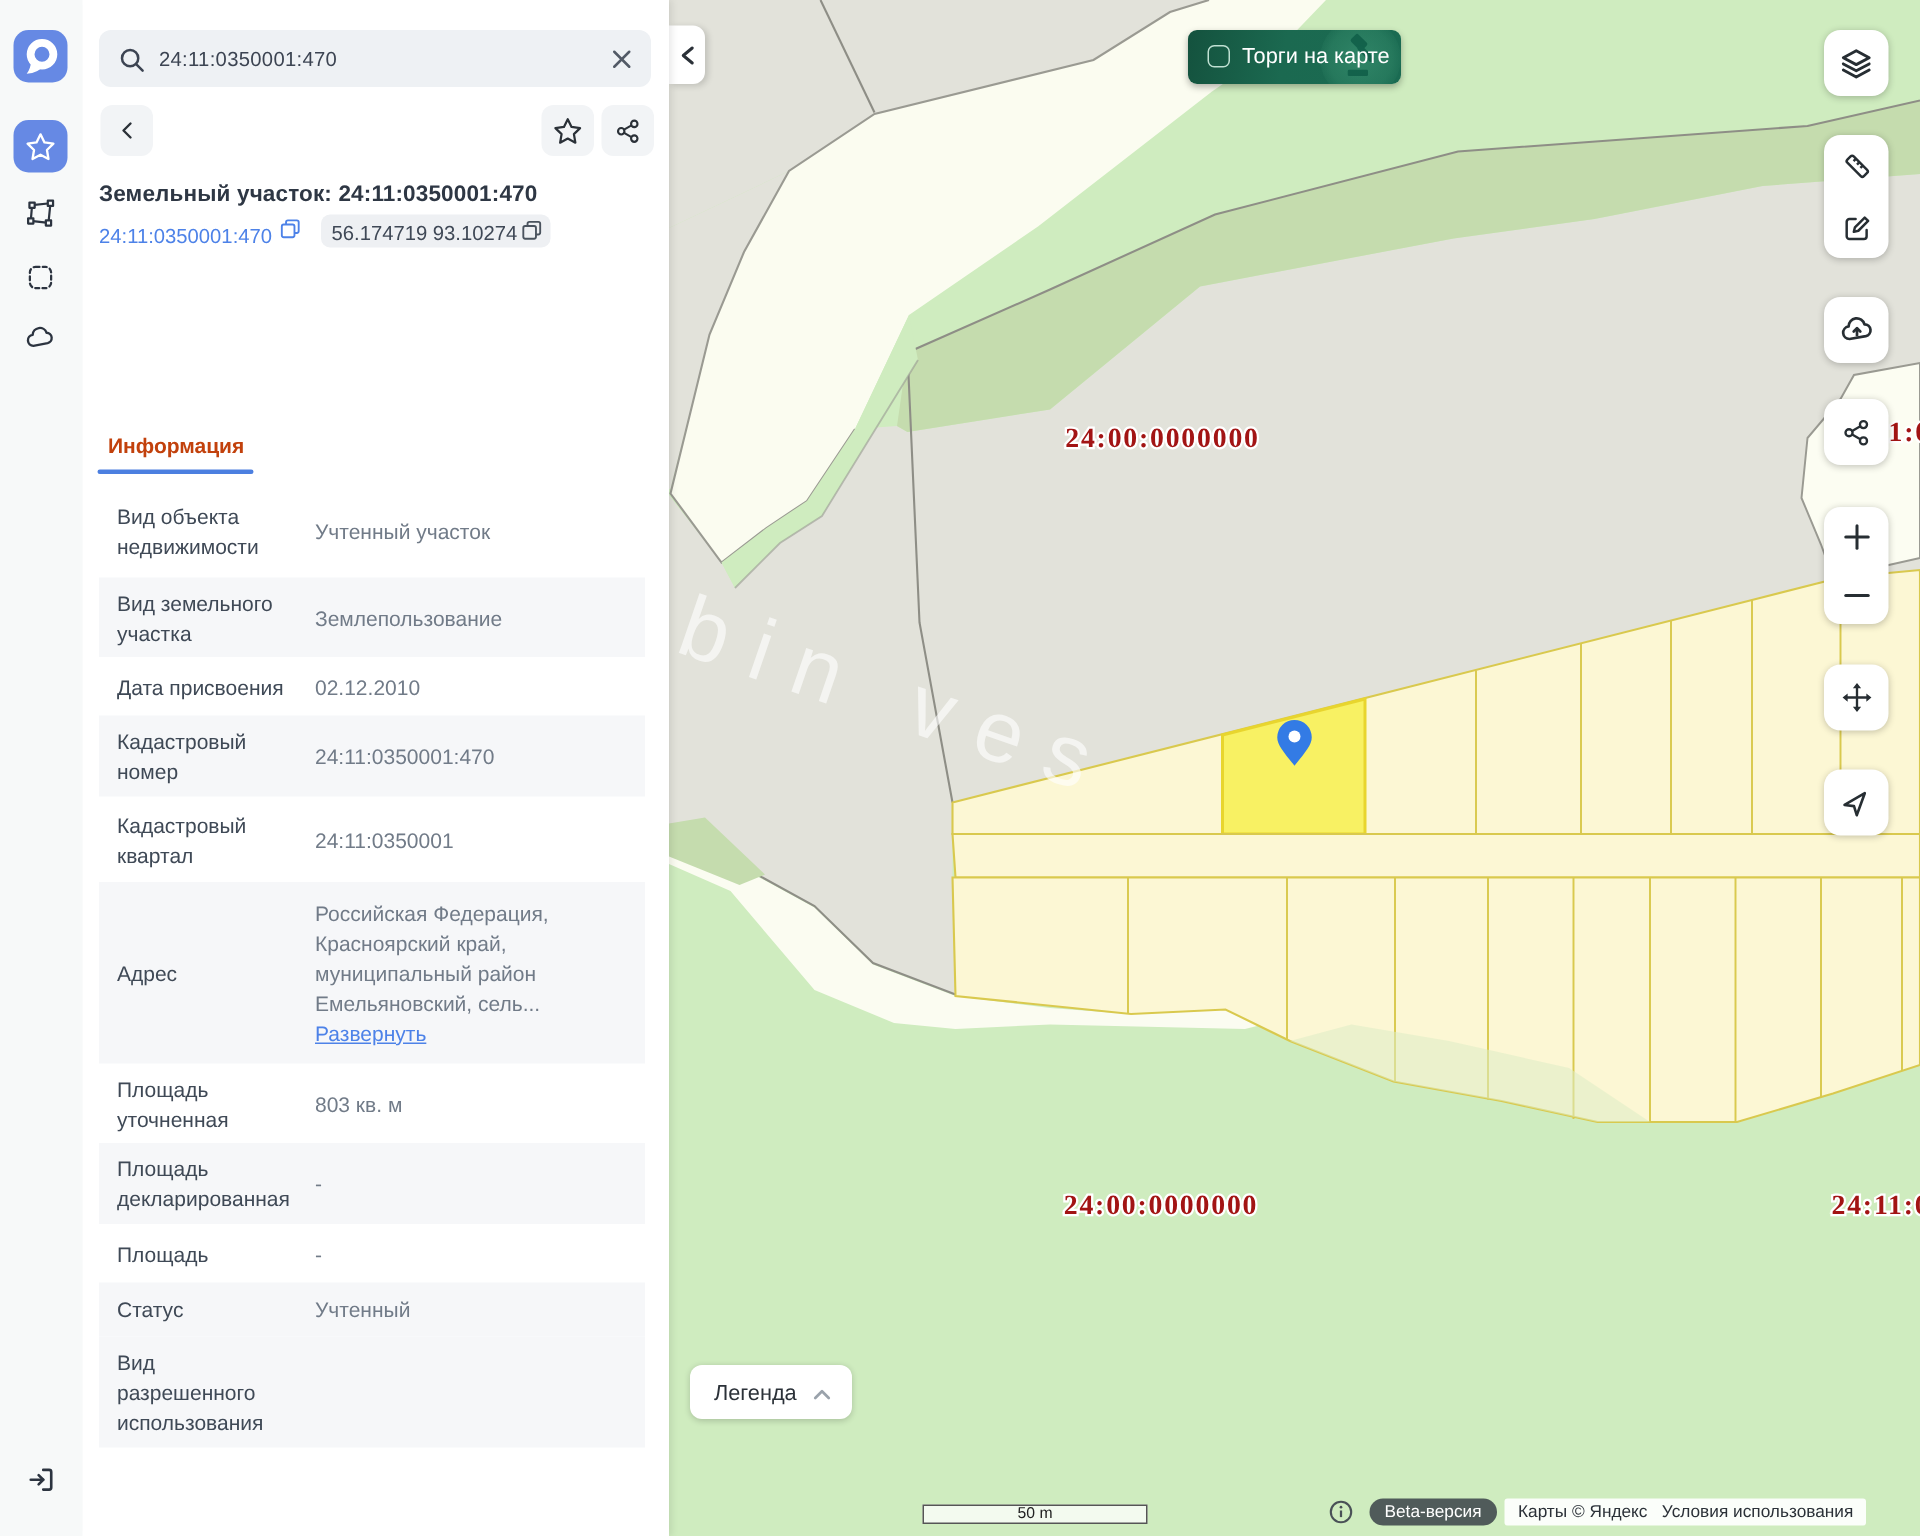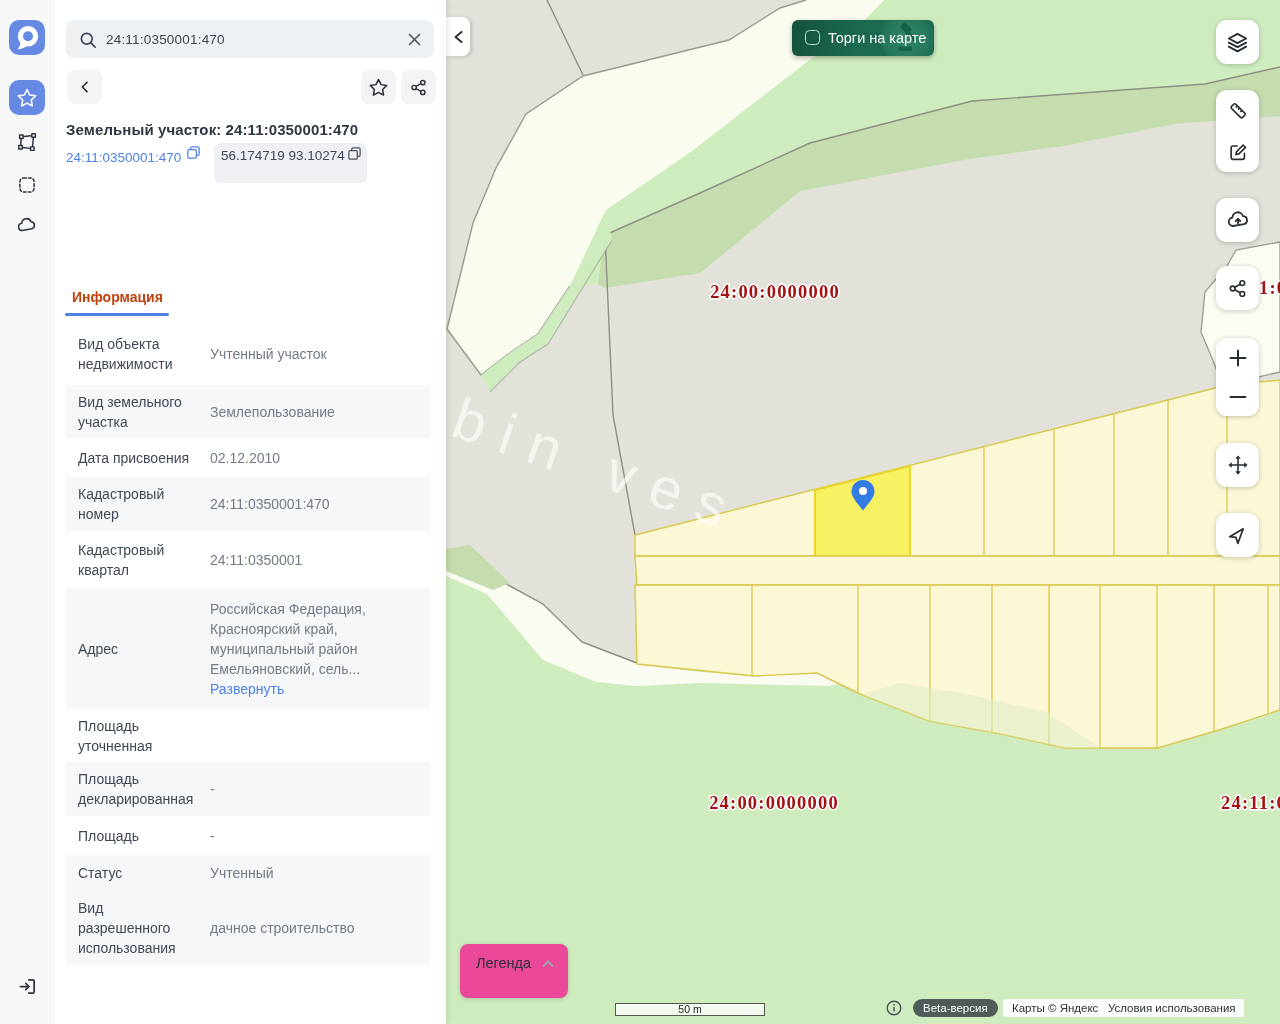--- a/index.html
+++ b/index.html
@@ -23,38 +23,38 @@
   #search { position:absolute; left:11px; top:20px; width:368px; height:38px;
     background:#eef1f4; border-radius:8px; }
   #search .txt { position:absolute; left:40px; top:12px; font-size:13.5px;
     color:#3c4452; letter-spacing:.2px; }
   .sqbtn { position:absolute; width:35px; height:34px; border-radius:8px;
     background:#f2f4f6; display:flex; align-items:center; justify-content:center; }
   #title { position:absolute; left:11px; top:121px; font-size:15px;
     font-weight:bold; color:#2e3744; letter-spacing:.1px; }
   #chip1 { position:absolute; left:11px; top:150px; font-size:13.5px;
     color:#4d82e8; }
-  #chip2 { position:absolute; left:159px; top:143px; width:153px; height:40px;
+  #chip2 { position:absolute; left:159px; top:143px; width:153px; height:22px;
     background:#eef0f3; border-radius:6px; font-size:13.5px; color:#3f4856;
     padding:5px 10px 0 7px; white-space:nowrap; }
   #addr { position:absolute; left:11px; top:177px; font-size:14px;
     color:#6b7480; line-height:19.7px; }
   #tab { position:absolute; left:17px; top:289px; font-size:14px;
     font-weight:bold; color:#c2410c; }
   #tabline { position:absolute; left:10px; top:313px; width:104px; height:3px;
     background:#4c7fe0; border-radius:2px; }
   #tbl { position:absolute; left:11px; top:323px; width:364px; }
   .row { position:relative; width:364px; display:flex; }
   .row.g { background:#f6f7f9; }
   .lab { width:144px; padding:0 10px 0 12px; font-size:14px; color:#3f4956;
     font-weight:500; line-height:20px; display:flex; flex-direction:column;
     justify-content:center; }
   .val { width:220px; font-size:14px; color:#717b88; line-height:20px;
     display:flex; flex-direction:column; justify-content:center; }
-  .lnk { color:#4d82e8; }
+  .lnk { color:#4d82e8; text-decoration:underline; }
 
   
   #map { position:absolute; left:446px; top:0; width:834px; height:1024px;
     background:#cfecbf; overflow:hidden; z-index:1; }
   #wm { position:absolute; left:-14px; top:372px; font-size:58px;
     letter-spacing:17px; color:rgba(255,255,255,.62);
     transform:rotate(19deg); transform-origin:0 0; white-space:pre; }
 
   
   #collapse { position:absolute; left:0px; top:17px; width:24px; height:39px;
@@ -75,22 +75,22 @@
     color:#fff; }
 
   
   .ctl { position:absolute; left:770px; width:43px; background:#fff;
     border-radius:11px; box-shadow:0 1px 5px rgba(0,0,0,.22);
     display:flex; flex-direction:column; align-items:center; z-index:5; }
   .ctl .ic { width:43px; height:39px; display:flex; align-items:center;
     justify-content:center; }
 
   
-  #legend { position:absolute; left:14px; top:944px; width:108px; height:54px;
-    background:#ec4899; border-radius:8px; box-shadow:0 1px 4px rgba(0,0,0,.18); }
+  #legend { position:absolute; left:14px; top:910px; width:108px; height:36px;
+    background:#ffffff; border-radius:8px; box-shadow:0 1px 4px rgba(0,0,0,.18); }
   #legend .tx { position:absolute; left:16px; top:11px; font-size:14.5px;
     color:#2b3138; }
 
   
   #scale { position:absolute; left:169px; top:1003px; width:150px; height:13px;
     background:rgba(255,255,255,.75); border:1.4px solid #555;
     font-size:10.5px; color:#222; text-align:center; line-height:11px; }
   #beta { position:absolute; left:467px; top:999px; height:18px;
     background:rgba(58,66,72,.85); border-radius:9px; color:#fff;
     font-size:11.5px; padding:2.5px 10px 0 10px; }
@@ -386,33 +386,33 @@
       <div class="row" style="height:57px">
           <div class="lab">Кадастровый<br>квартал</div>
           <div class="val">24:11:0350001</div>
         </div>
       <div class="row g" style="height:121px">
           <div class="lab">Адрес</div>
           <div class="val">Российская Федерация,<br>Красноярский край,<br>муниципальный район<br>Емельяновский, сель...<br><span class="lnk">Развернуть</span></div>
         </div>
       <div class="row" style="height:53px">
           <div class="lab">Площадь<br>уточненная</div>
+          <div class="val">803 кв. м</div>
         </div>
       <div class="row g" style="height:54px">
           <div class="lab">Площадь<br>декларированная</div>
           <div class="val">-</div>
         </div>
       <div class="row" style="height:39px">
           <div class="lab">Площадь</div>
           <div class="val">-</div>
         </div>
       <div class="row g" style="height:36px">
           <div class="lab">Статус</div>
           <div class="val">Учтенный</div>
         </div>
       <div class="row g" style="height:74px">
           <div class="lab">Вид<br>разрешенного<br>использования</div>
-          <div class="val">дачное строительство</div>
         </div>
     </div>
   </div>
 
 </div>
 
 </body></html>

